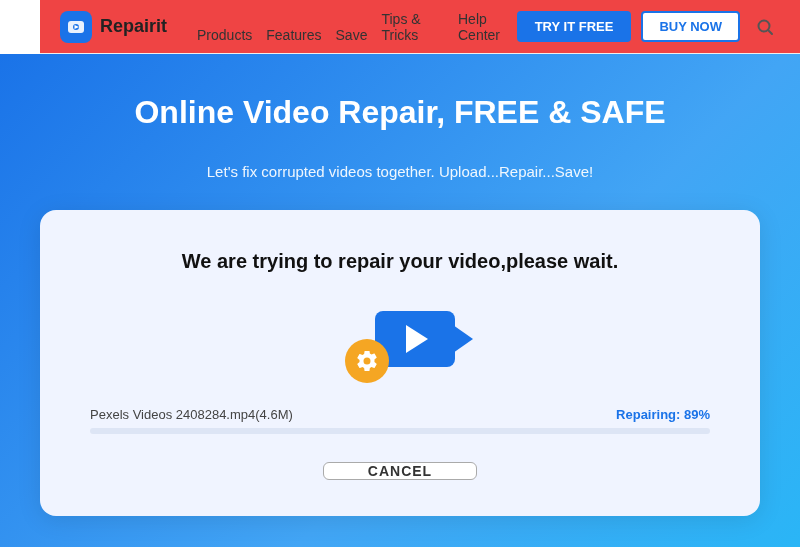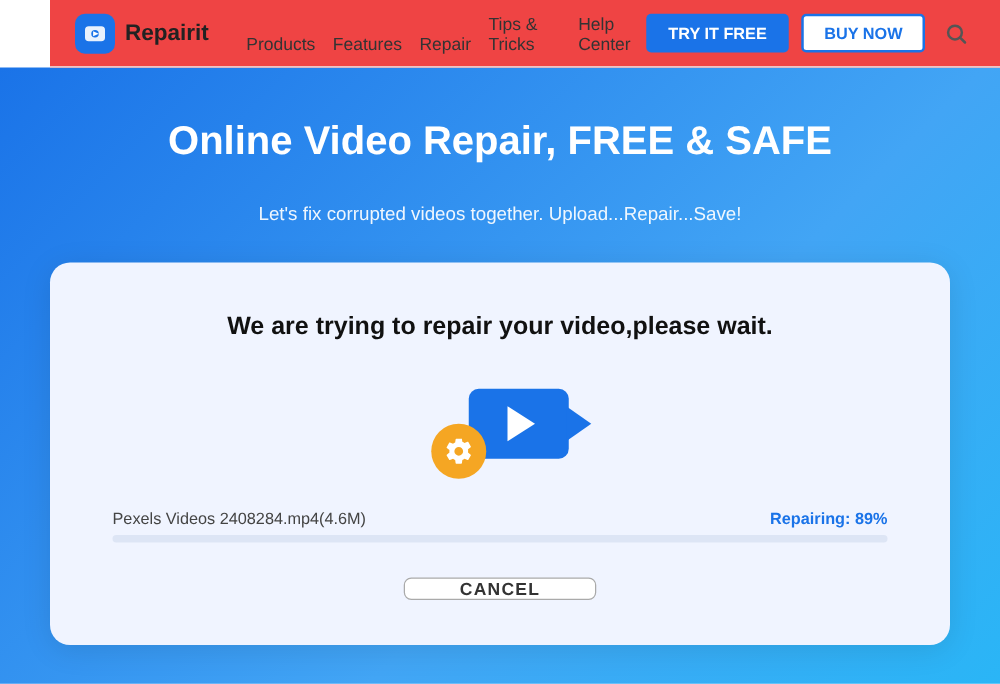--- a/index.html
+++ b/index.html
@@ -248,21 +248,21 @@
         <circle cx="9" cy="9" r="3" fill="#1a73e8"></circle>
         <polygon points="7.5,7 12,9 7.5,11" fill="white"></polygon>
       </svg>
     </div>
     <span class="logo-text">Repairit</span>
   </div>
 
   <nav class="nav">
     <a class="nav-item">Products</a>
     <a class="nav-item">Features</a>
-    <a class="nav-item">Repair</a>
+    <a class="nav-item">Save</a>
     <a class="nav-item">Tips &amp; Tricks</a>
     <a class="nav-item">Help Center</a>
   </nav>
 
   <div class="header-actions">
     <button class="btn-try">TRY IT FREE</button>
     <button class="btn-buy">BUY NOW</button>
     <div class="search-icon-wrap">
       <svg width="18" height="18" viewBox="0 0 18 18" fill="none">
         <circle cx="8" cy="8" r="5.5" stroke="#555" stroke-width="2"></circle>

